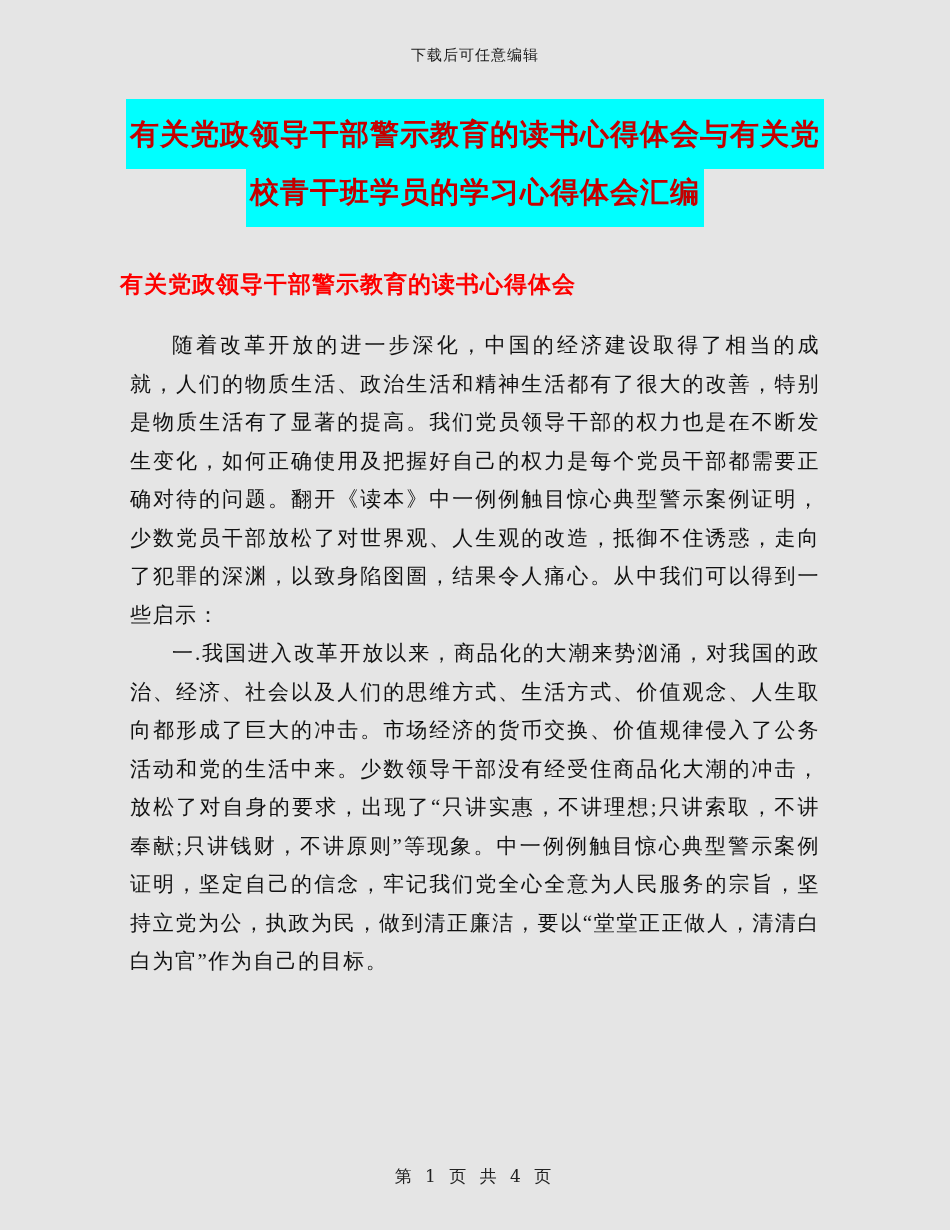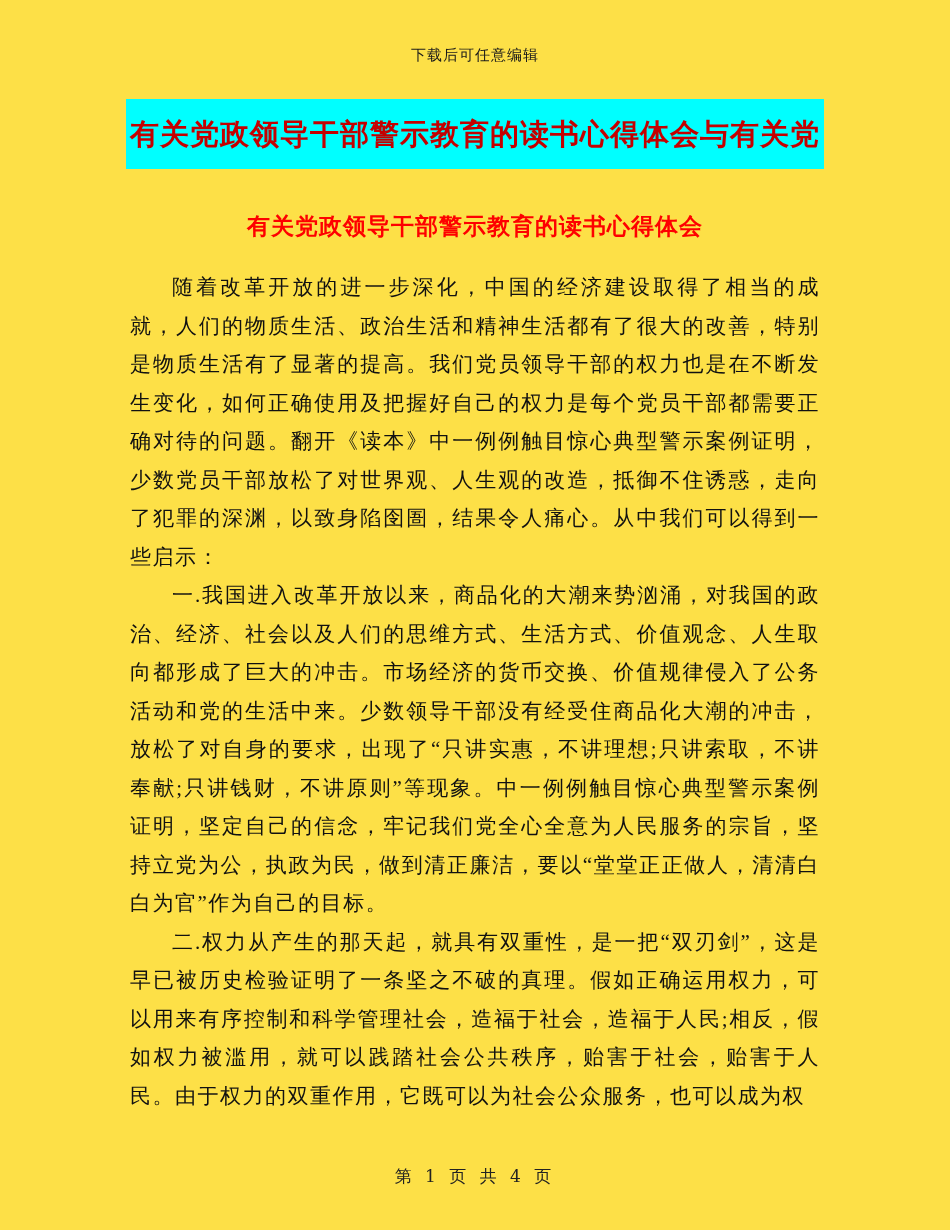--- a/index.html
+++ b/index.html
@@ -4,21 +4,21 @@
 <style>
   html, body {
     margin: 0;
     padding: 0;
     background: #ffffff;
   }
   .page {
     position: relative;
     width: 950px;
     height: 1230px;
-    background: #fde047;
+    background: #e5e5e5;
     margin: 0 auto;
     overflow: hidden;
     font-family: "DejaVu Serif", "Liberation Serif", serif;
     color: #1a1a1a;
   }
   .header-note {
     padding-top: 46px;
     text-align: center;
     font-size: 15px;
     letter-spacing: 1px;
@@ -37,21 +37,20 @@
     display: block;
   }
   .doc-title .hl {
     background: #00ffff;
     padding: 18px 4px;
     box-decoration-break: clone;
     text-align: right;
   }
   .section-title {
     margin: 48px 120px 0 120px;
-    text-align: center;
     font-size: 23px;
     font-weight: bold;
     letter-spacing: 1px;
     color: #fe0000;
   }
   .body-text {
     margin: 26px 130px 0 130px;
     font-size: 21px;
     line-height: 38.5px;
     text-align: justify;
@@ -76,25 +75,25 @@
 </style>
 </head>
 <body>
 
 <div class="page">
 
   <div class="header-note">下载后可任意编辑</div>
 
   <h1 class="doc-title">
     <span class="hl-line"><span class="hl">有关党政领导干部警示教育的读书心得体会与有关党</span></span>
+    <span class="hl-line"><span class="hl">校青干班学员的学习心得体会汇编</span></span>
   </h1>
 
   <h2 class="section-title">有关党政领导干部警示教育的读书心得体会</h2>
 
   <div class="body-text">
     <p>随着改革开放的进一步深化，中国的经济建设取得了相当的成就，人们的物质生活、政治生活和精神生活都有了很大的改善，特别是物质生活有了显著的提高。我们党员领导干部的权力也是在不断发生变化，如何正确使用及把握好自己的权力是每个党员干部都需要正确对待的问题。翻开《读本》中一例例触目惊心典型警示案例证明，少数党员干部放松了对世界观、人生观的改造，抵御不住诱惑，走向了犯罪的深渊，以致身陷囹圄，结果令人痛心。从中我们可以得到一些启示：</p>
     <p>一.我国进入改革开放以来，商品化的大潮来势汹涌，对我国的政治、经济、社会以及人们的思维方式、生活方式、价值观念、人生取向都形成了巨大的冲击。市场经济的货币交换、价值规律侵入了公务活动和党的生活中来。少数领导干部没有经受住商品化大潮的冲击，放松了对自身的要求，出现了“只讲实惠，不讲理想;只讲索取，不讲奉献;只讲钱财，不讲原则”等现象。中一例例触目惊心典型警示案例证明，坚定自己的信念，牢记我们党全心全意为人民服务的宗旨，坚持立党为公，执政为民，做到清正廉洁，要以“堂堂正正做人，清清白白为官”作为自己的目标。</p>
-    <p>二.权力从产生的那天起，就具有双重性，是一把“双刃剑”，这是早已被历史检验证明了一条坚之不破的真理。假如正确运用权力，可以用来有序控制和科学管理社会，造福于社会，造福于人民;相反，假如权力被滥用，就可以践踏社会公共秩序，贻害于社会，贻害于人民。由于权力的双重作用，它既可以为社会公众服务，也可以成为权</p>
   </div>
 
   <div class="page-footer">第 1 页 共 4 页</div>
 
 </div>
 
 </body></html>

